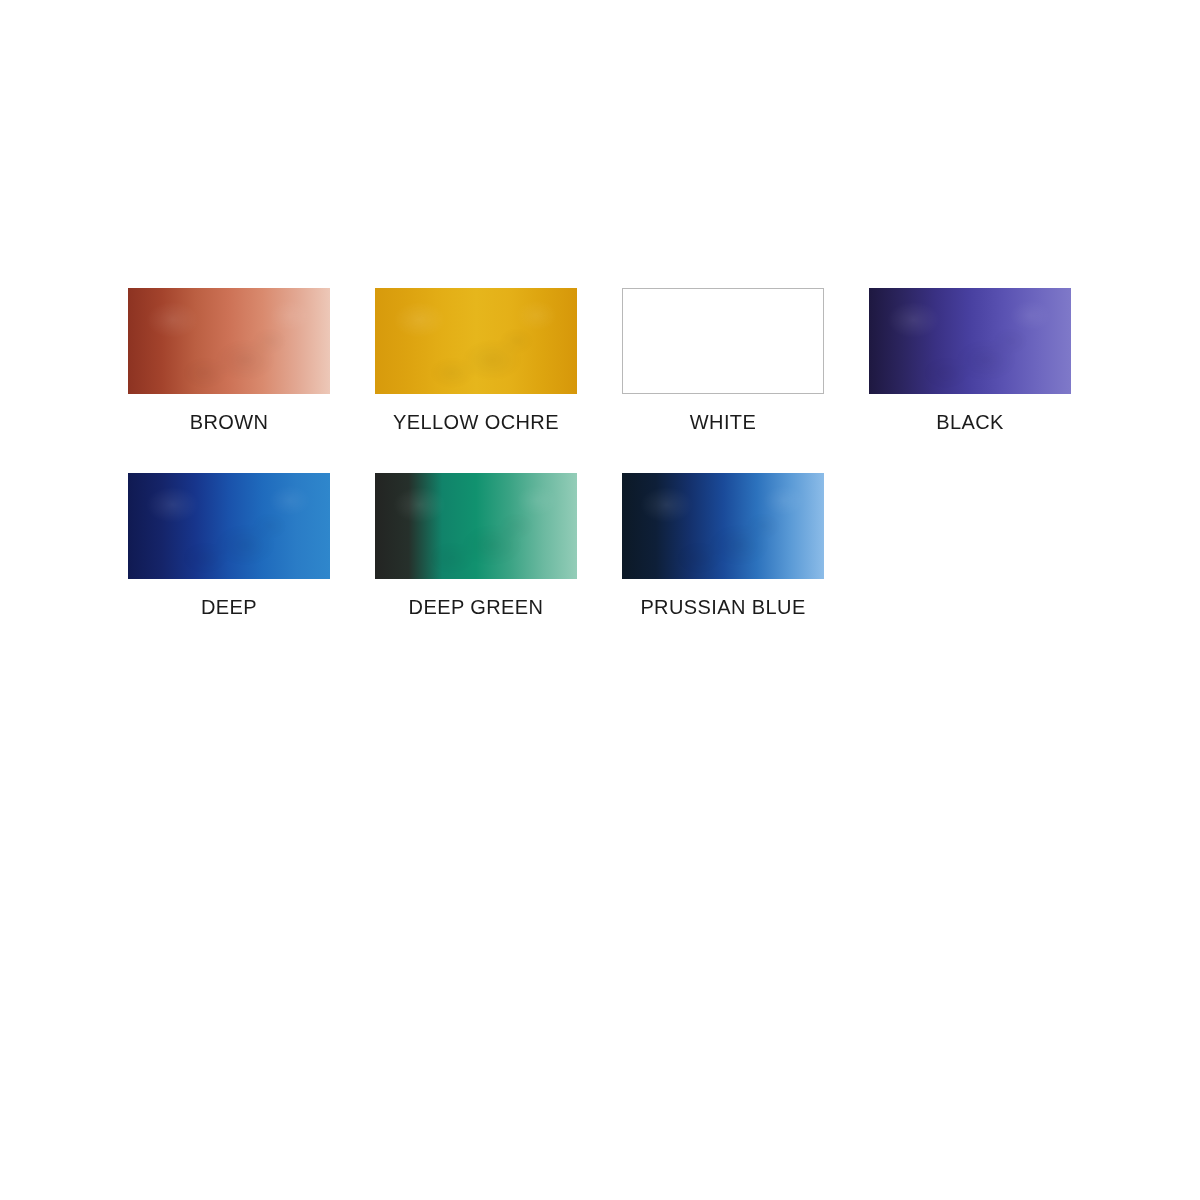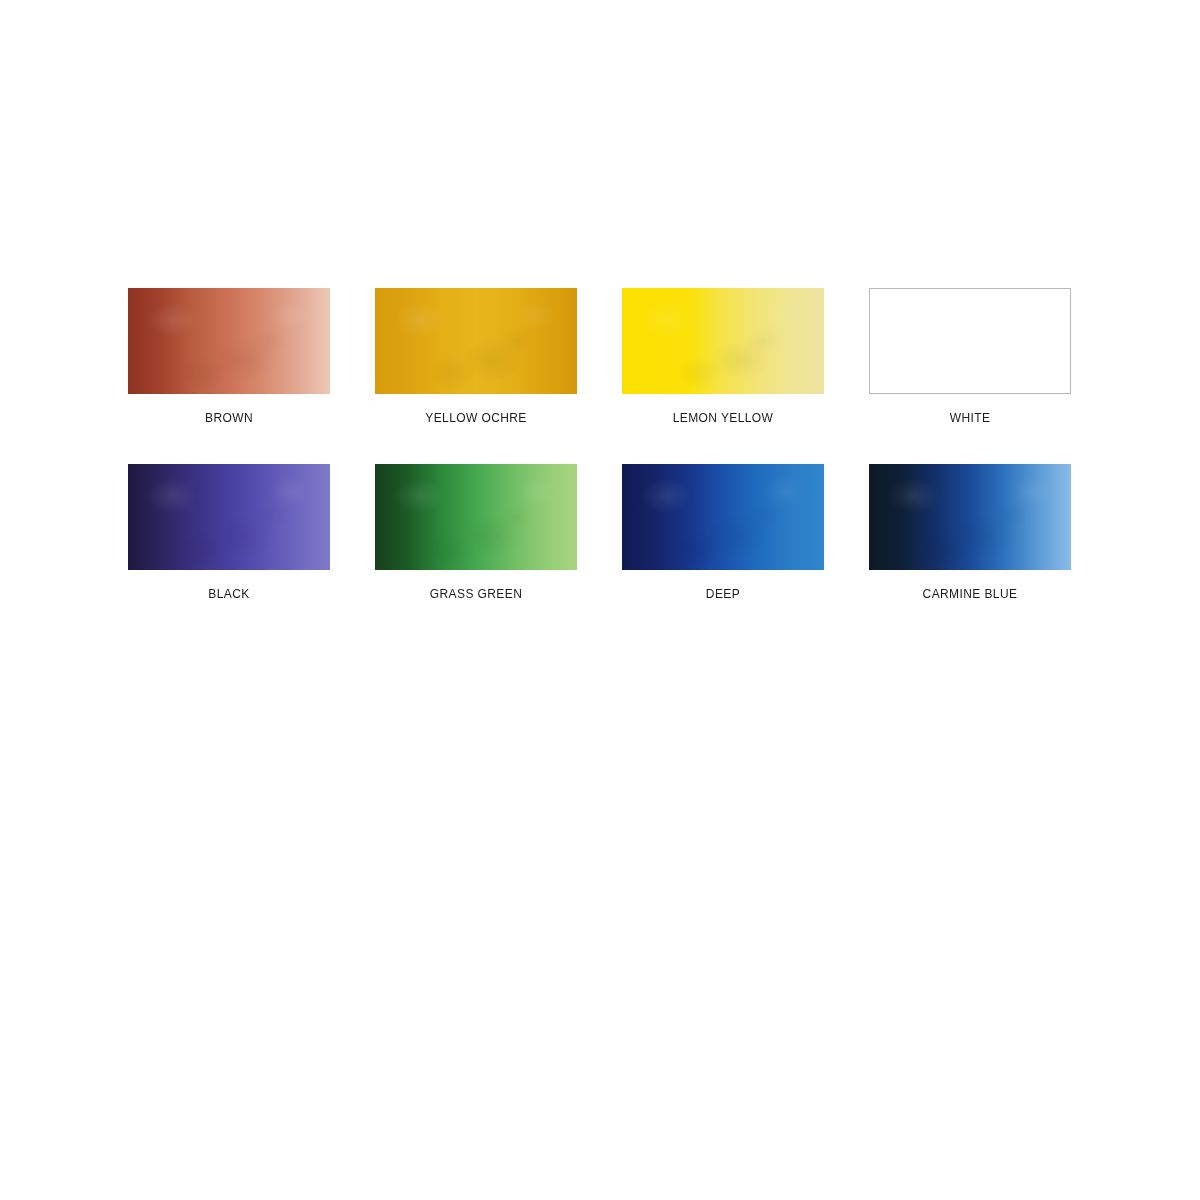--- a/index.html
+++ b/index.html
@@ -54,21 +54,21 @@
   .swatch-chip.is-empty {
     background: #ffffff;
     border: 1px solid #b8b8b8;
     width: 200px;
     height: 104px;
   }
 
   .swatch-label {
     margin-top: 17px;
     text-align: center;
-    font-size: 12px;
+    font-size: 20px;
     letter-spacing: .4px;
     color: #1b1b1b;
     white-space: nowrap;
   }
 </style>
 </head>
 <body>
 
 <div id="swatch-chart">
     <div class="swatch-cell">
@@ -77,46 +77,40 @@
       </div>
       <div class="swatch-label">BROWN</div>
     </div>
     <div class="swatch-cell">
       <div class="swatch-chip" style="background: linear-gradient(to right, rgb(215, 154, 12) 0%, rgb(221, 163, 16) 16.7%, rgb(227, 174, 22) 33.3%, rgb(230, 182, 28) 50%, rgb(228, 176, 24) 66.7%, rgb(221, 164, 15) 83.3%, rgb(214, 151, 10) 100%);">
         <div class="grain"></div>
       </div>
       <div class="swatch-label">YELLOW OCHRE</div>
     </div>
     <div class="swatch-cell">
-      <div class="swatch-chip" style="background: linear-gradient(to right, rgb(251, 224, 0) 0%, rgb(251, 224, 4) 16.7%, rgb(251, 225, 9) 33.3%, rgb(246, 227, 75) 50%, rgb(242, 228, 119) 66.7%, rgb(239, 228, 147) 83.3%, rgb(236, 227, 160) 100%);">
-        <div class="grain"></div>
-      </div>
-      <div class="swatch-label">LEMON YELLOW</div>
-    </div>
-    <div class="swatch-cell">
       <div class="swatch-chip is-empty" style="border-color: rgb(184, 184, 184); background: rgb(255, 255, 255);"></div>
       <div class="swatch-label">WHITE</div>
     </div>
     <div class="swatch-cell">
       <div class="swatch-chip" style="background: linear-gradient(to right, rgb(30, 24, 64) 0%, rgb(44, 37, 96) 16.7%, rgb(58, 49, 132) 33.3%, rgb(72, 64, 160) 50%, rgb(90, 82, 178) 66.7%, rgb(109, 102, 191) 83.3%, rgb(127, 121, 201) 100%);">
         <div class="grain"></div>
       </div>
       <div class="swatch-label">BLACK</div>
     </div>
     <div class="swatch-cell">
-      <div class="swatch-chip" style="background: linear-gradient(to right, rgb(23, 63, 28) 0%, rgb(28, 92, 38) 16.7%, rgb(44, 138, 60) 33.3%, rgb(69, 168, 79) 50%, rgb(108, 188, 98) 66.7%, rgb(144, 204, 115) 83.3%, rgb(169, 212, 128) 100%);">
-        <div class="grain"></div>
-      </div>
-      <div class="swatch-label">GRASS GREEN</div>
-    </div>
-    <div class="swatch-cell">
       <div class="swatch-chip" style="background: linear-gradient(to right, rgb(16, 26, 82) 0%, rgb(21, 36, 105) 16.7%, rgb(23, 53, 140) 33.3%, rgb(26, 82, 171) 50%, rgb(31, 107, 189) 66.7%, rgb(42, 124, 198) 83.3%, rgb(47, 135, 204) 100%);">
         <div class="grain"></div>
       </div>
       <div class="swatch-label">DEEP</div>
     </div>
     <div class="swatch-cell">
+      <div class="swatch-chip" style="background: linear-gradient(to right, rgb(35, 36, 34) 0%, rgb(38, 48, 43) 16.7%, rgb(17, 131, 106) 33.3%, rgb(17, 146, 111) 50%, rgb(58, 163, 132) 66.7%, rgb(107, 185, 160) 83.3%, rgb(148, 205, 184) 100%);">
+        <div class="grain"></div>
+      </div>
+      <div class="swatch-label">DEEP GREEN</div>
+    </div>
+    <div class="swatch-cell">
       <div class="swatch-chip" style="background: linear-gradient(to right, rgb(12, 25, 38) 0%, rgb(14, 31, 56) 16.7%, rgb(20, 48, 107) 33.3%, rgb(26, 74, 153) 50%, rgb(44, 114, 189) 66.7%, rgb(90, 154, 214) 83.3%, rgb(140, 188, 232) 100%);">
         <div class="grain"></div>
       </div>
-      <div class="swatch-label">CARMINE BLUE</div>
+      <div class="swatch-label">PRUSSIAN BLUE</div>
     </div>
   </div>
 
 </body></html>

